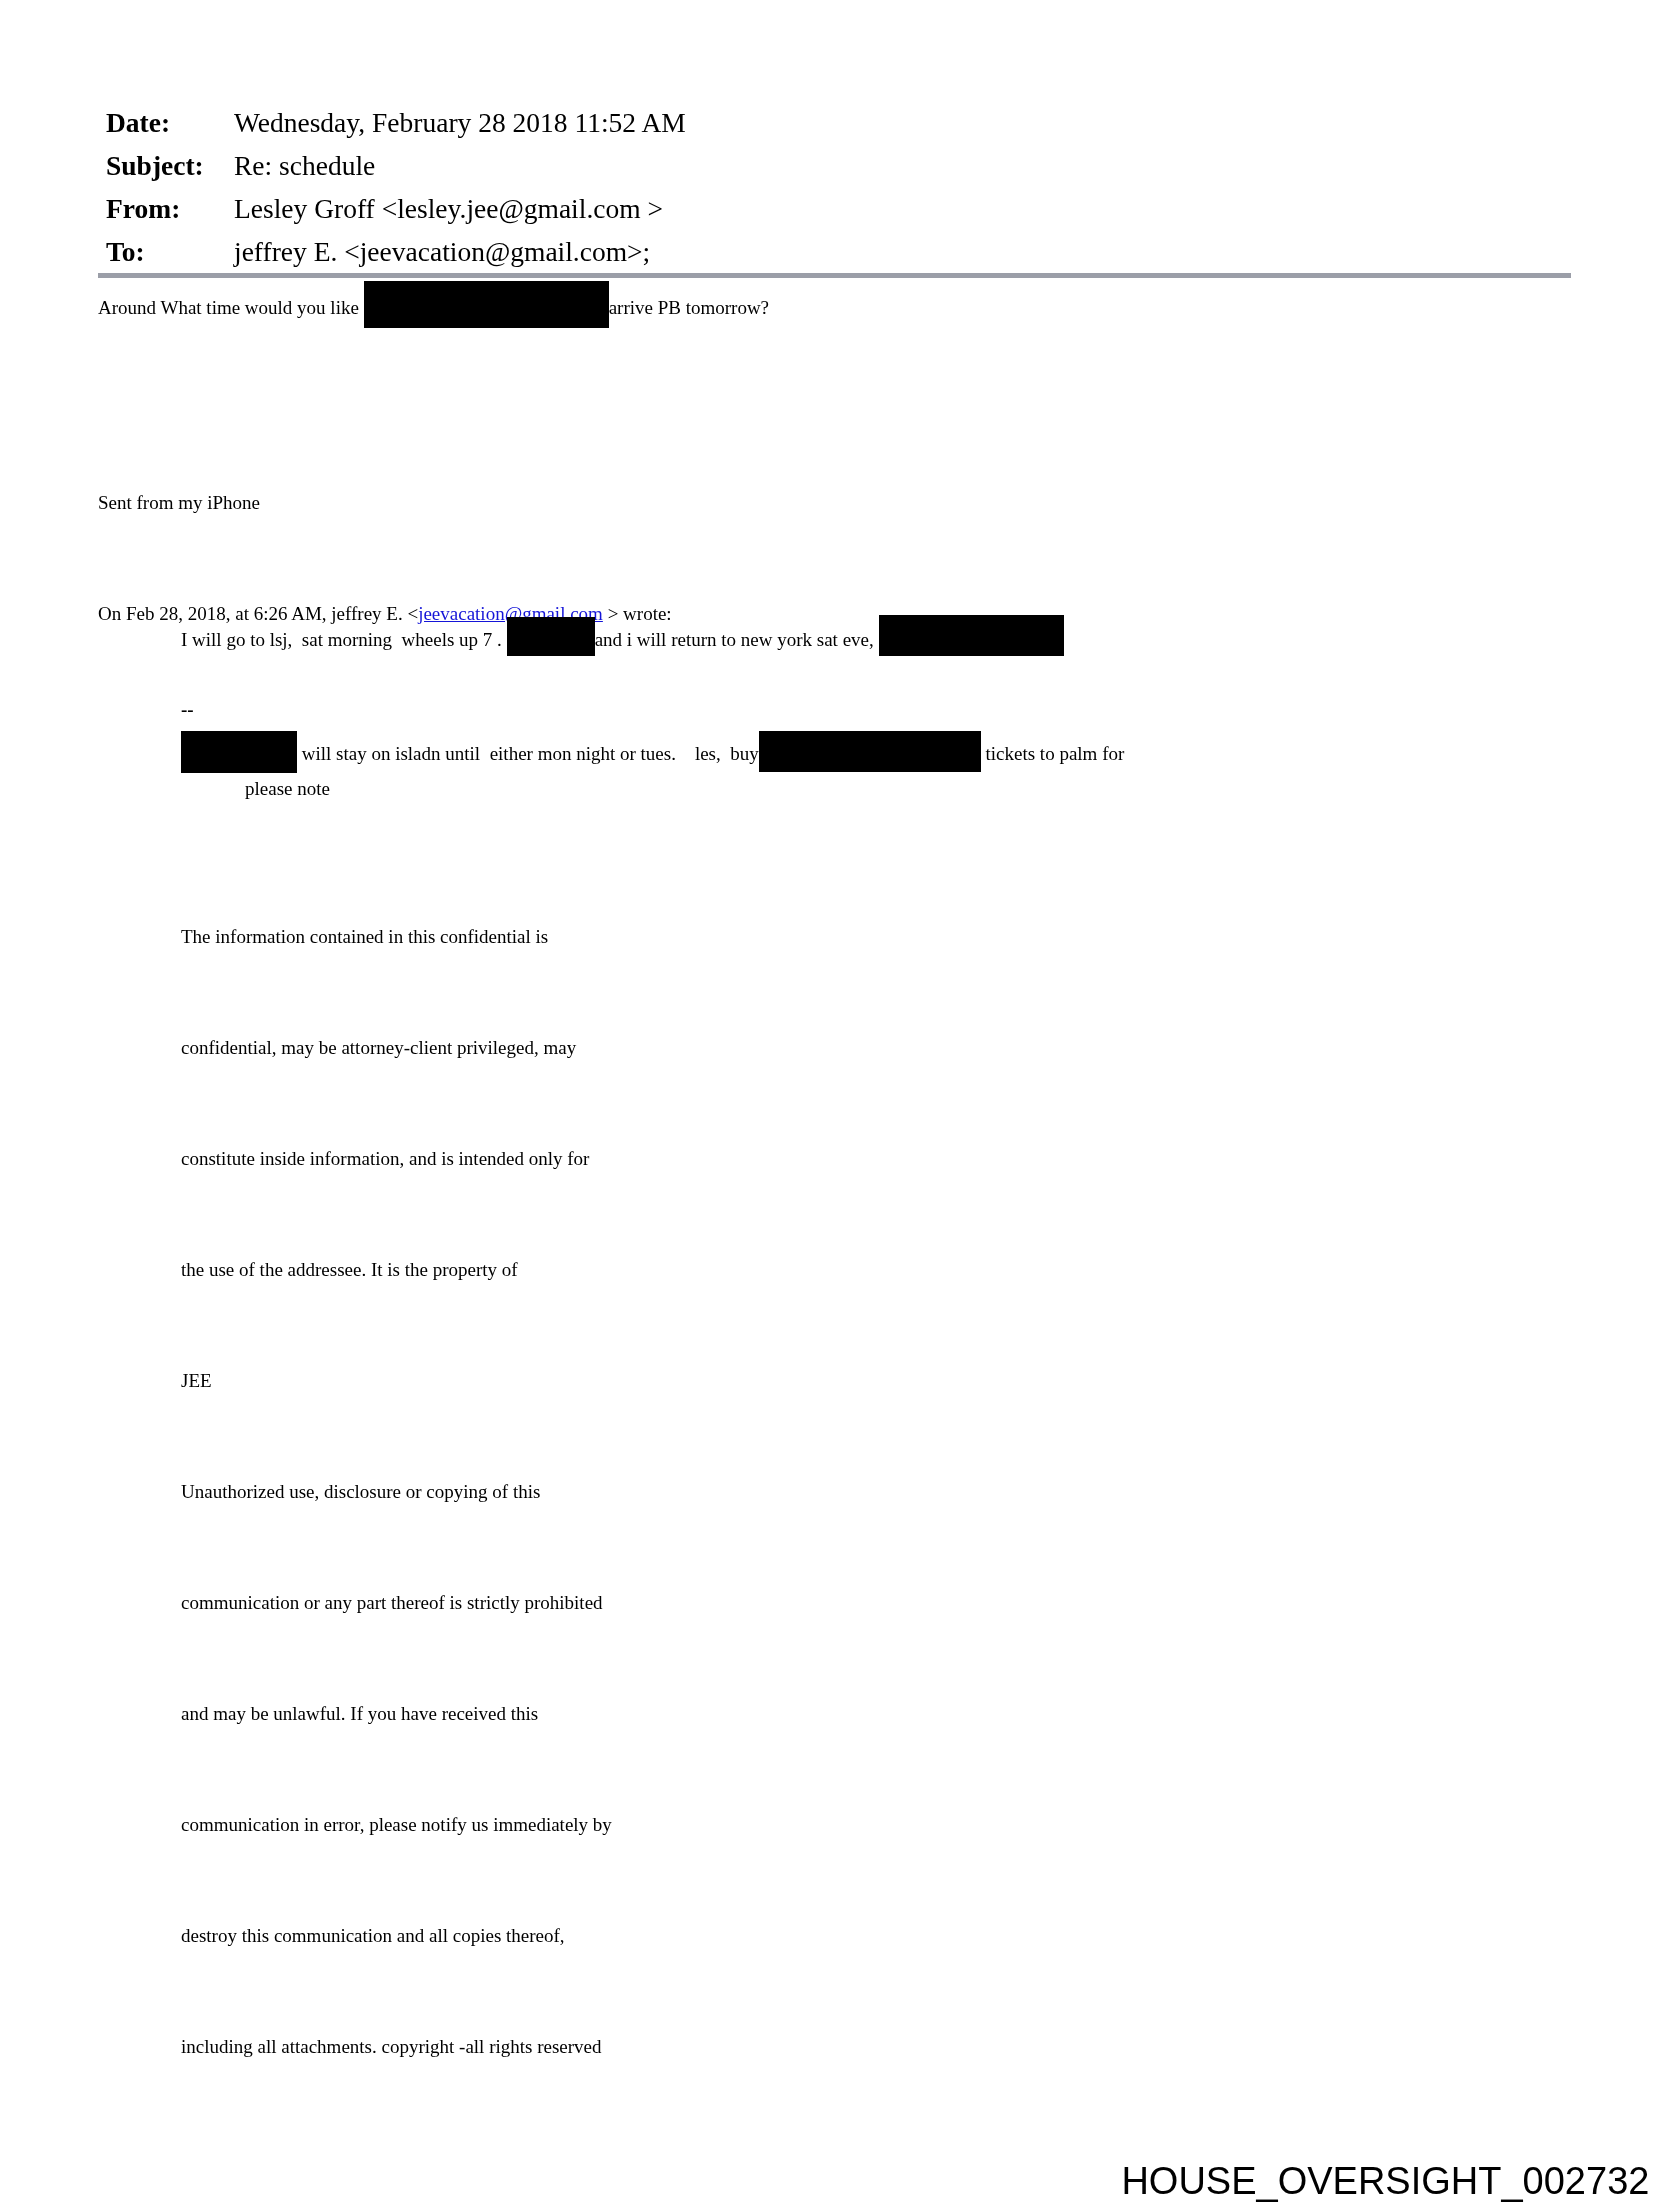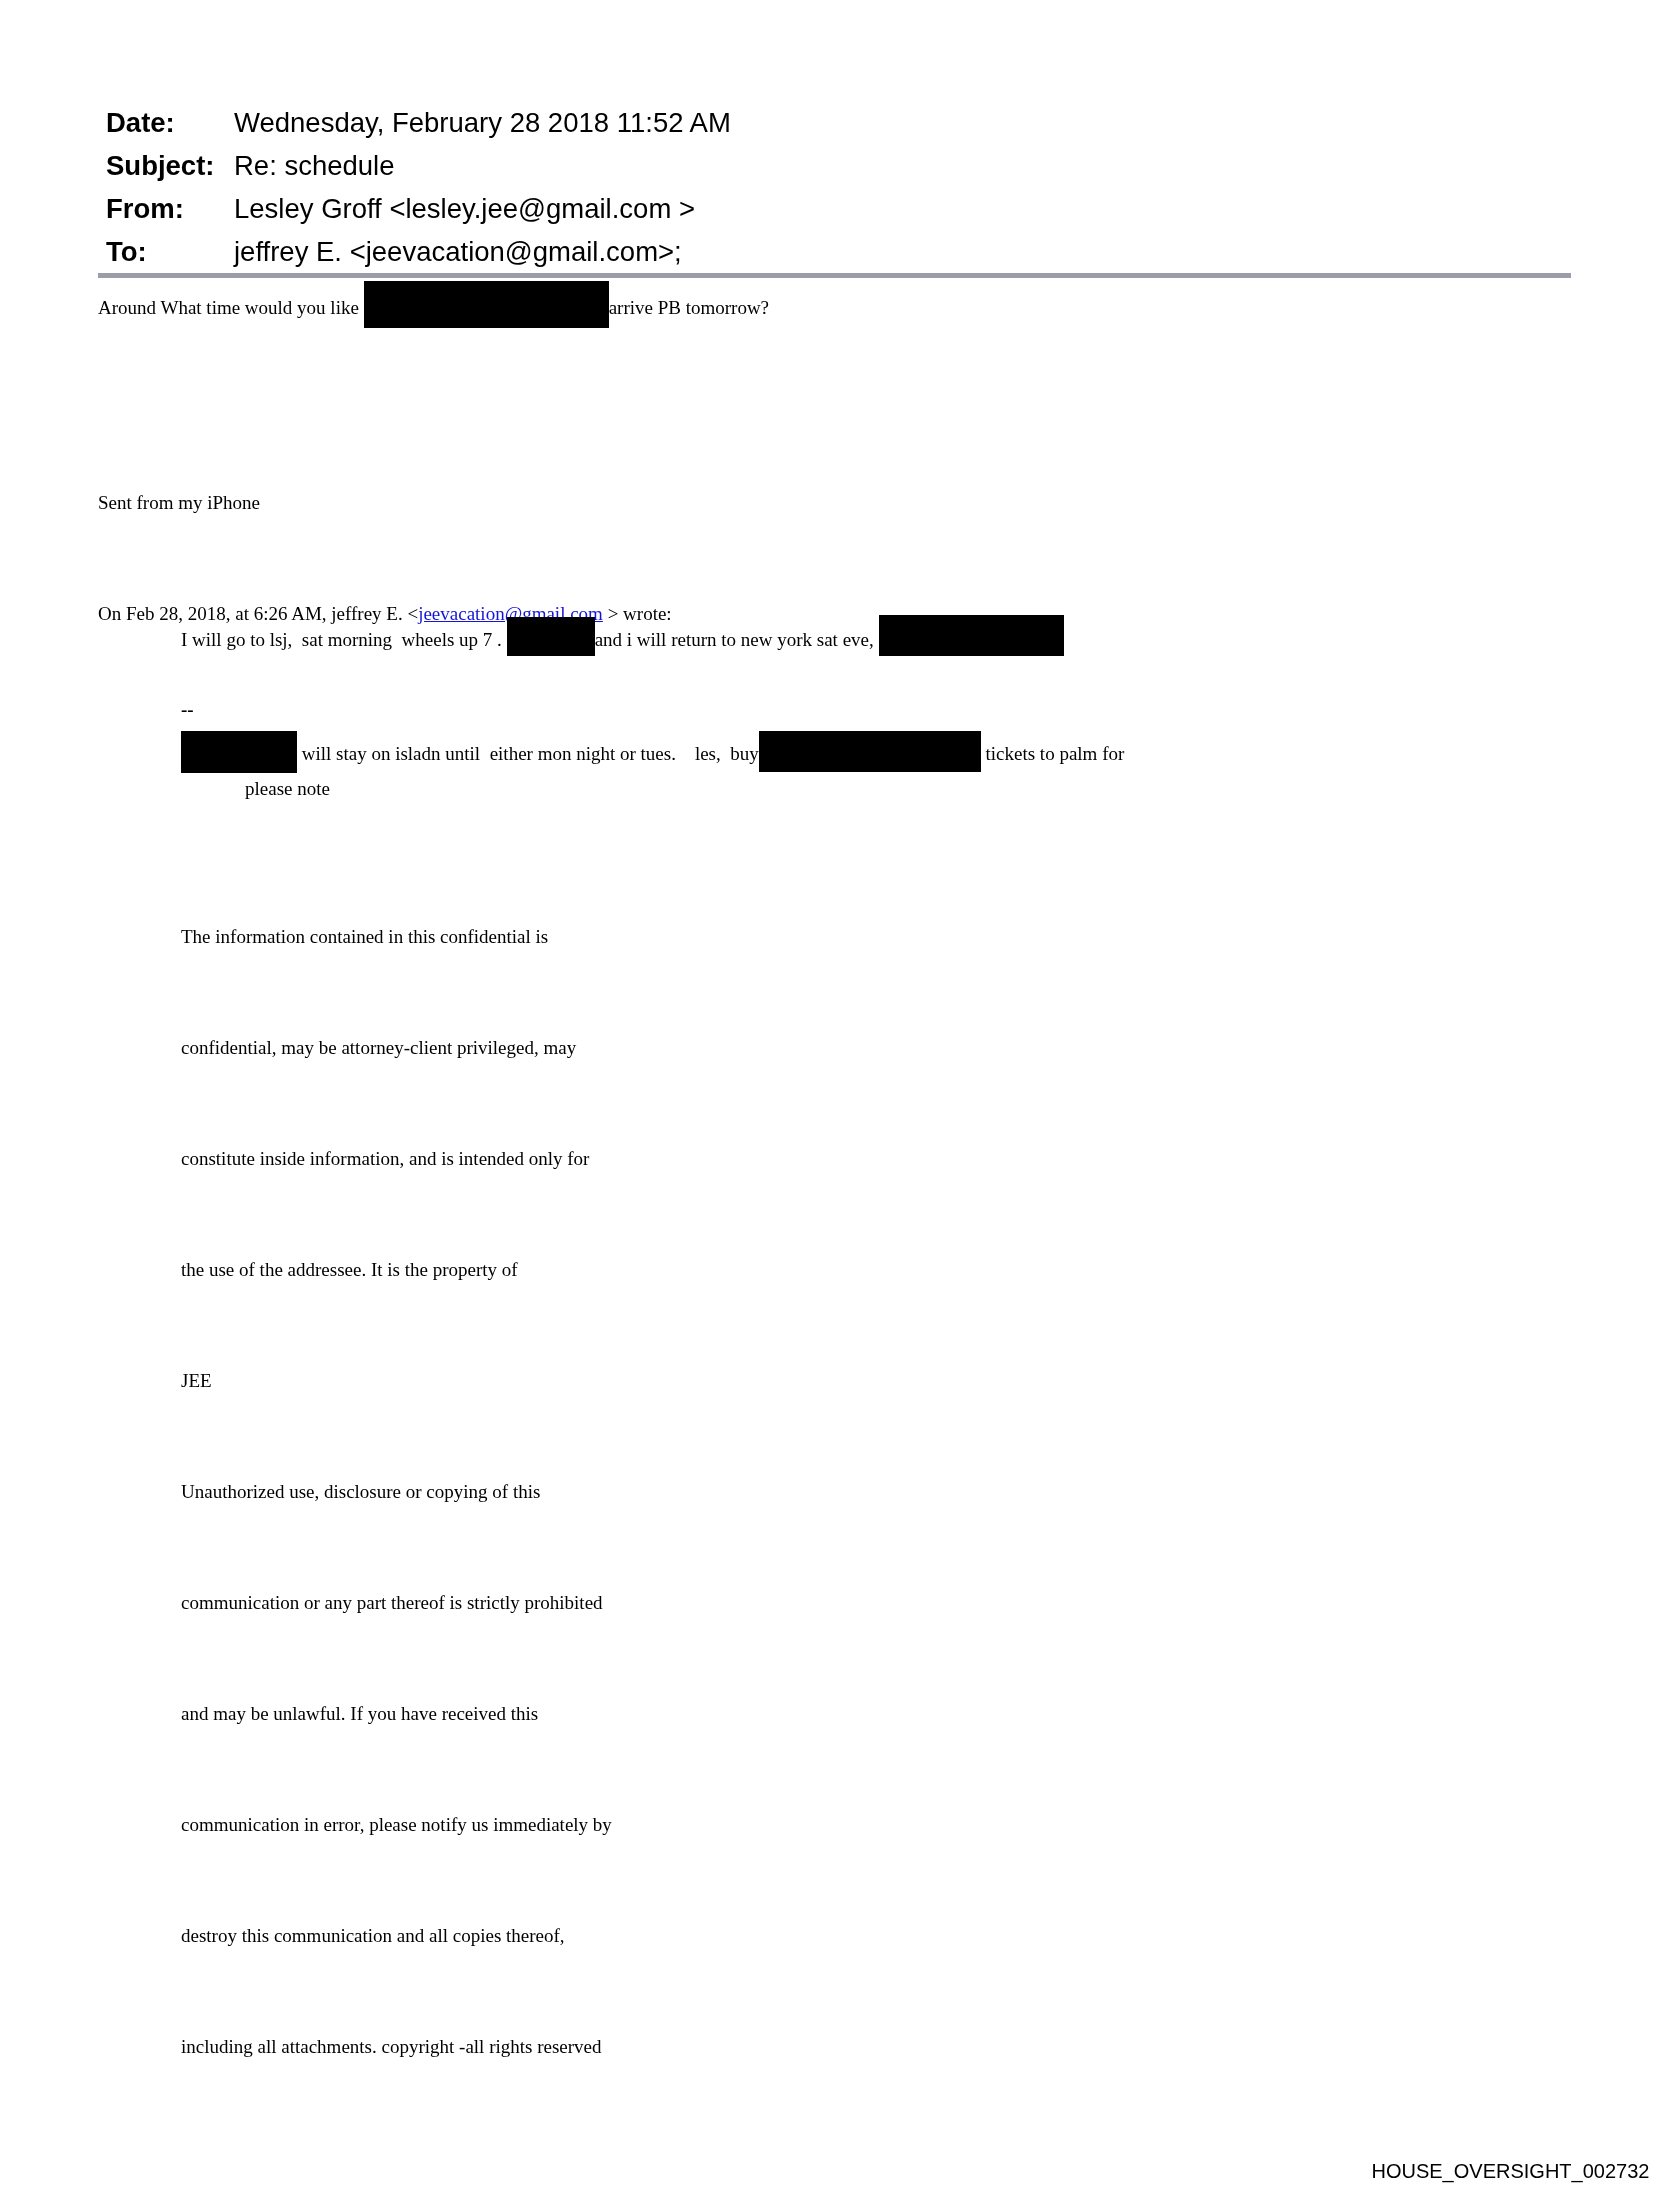--- a/index.html
+++ b/index.html
@@ -18,21 +18,21 @@
     position: relative;
     overflow: hidden;
   }
   .page { position: absolute; inset: 0; }
 
   
   .header {
     position: absolute;
     top: 107px;
     left: 106px;
-    font-family: Liberation Sans, sans-serif;
+    font-family: Liberation Serif, serif;
     font-size: 27.5px;
     line-height: 31px;
   }
   .hrow { display: flex; height: 43px; align-items: flex-start; white-space: pre; }
   .hlabel { font-weight: bold; width: 128px; flex: 0 0 128px; }
   .hvalue { }
 
   .divider {
     position: absolute;
     top: 273px;
@@ -76,21 +76,21 @@
     text-decoration: underline;
     cursor: pointer;
   }
 
   
   .footer {
     position: absolute;
     top: 2160px;
     right: 19.6px;
     font-family: "Liberation Sans", "DejaVu Sans", sans-serif;
-    font-size: 20px;
+    font-size: 38px;
     white-space: pre;
   }
 </style>
 </head>
 <body>
 
 <div class="page">
 
   <div class="header">
     <div class="hrow">

